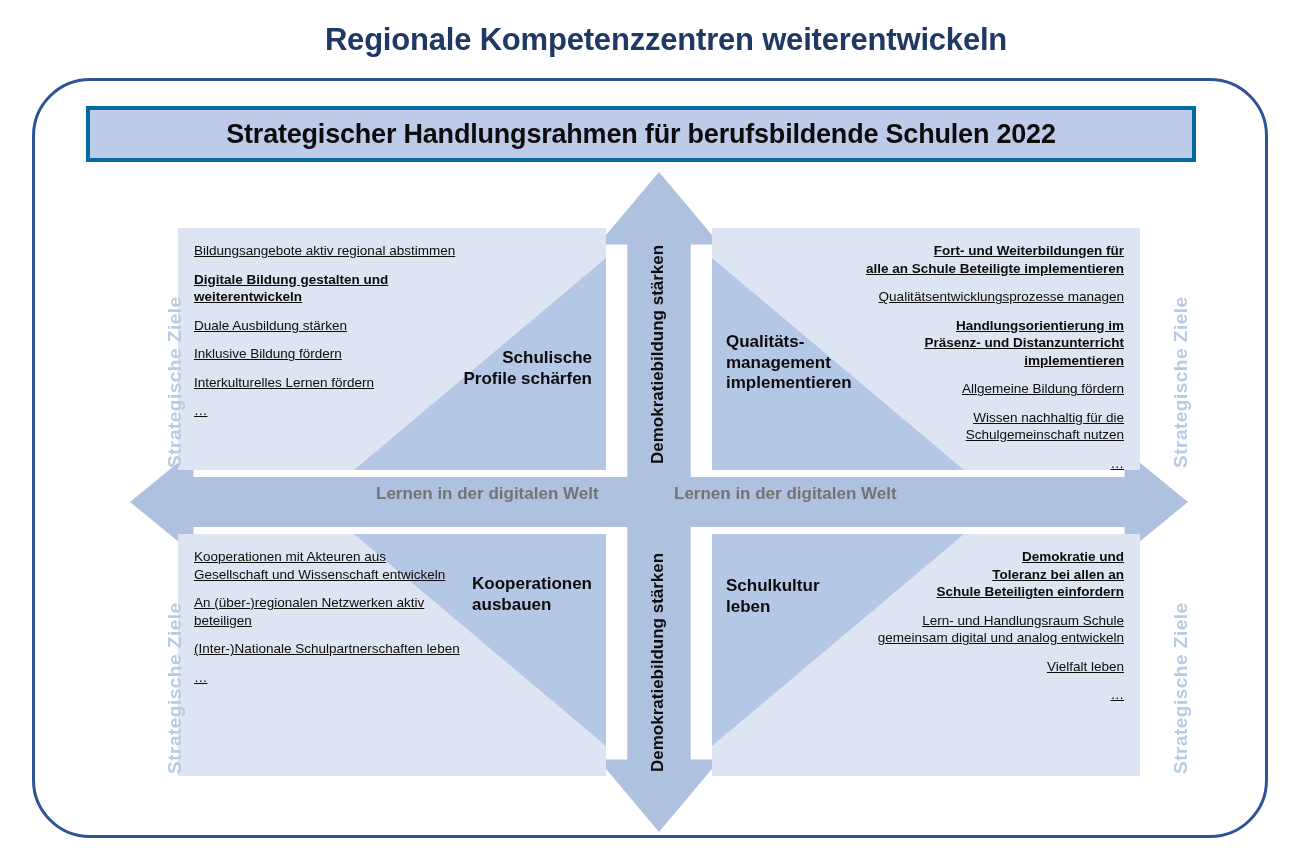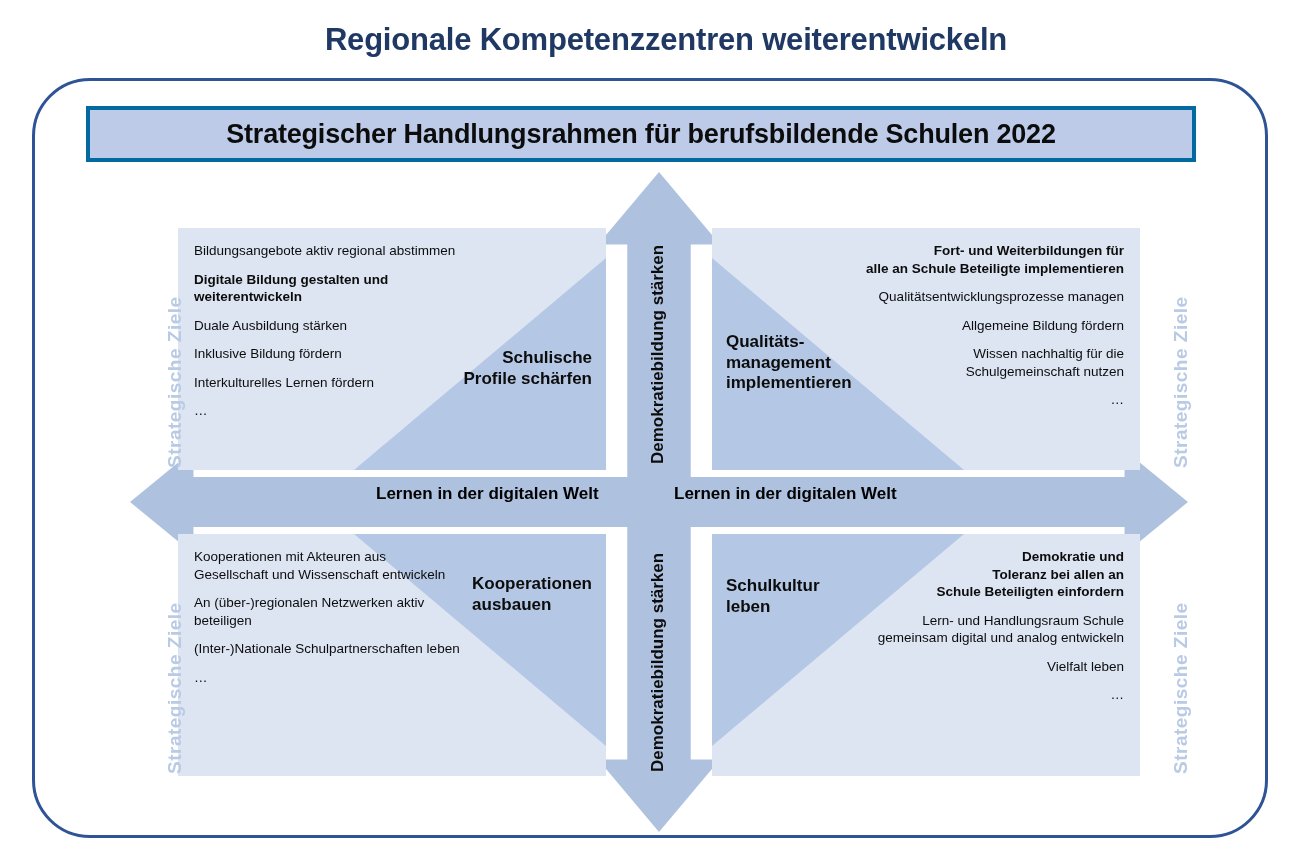--- a/index.html
+++ b/index.html
@@ -157,21 +157,21 @@
 
   
   .goals {
     position: absolute;
     font-size: 13.5px;
     color: #0c0c0c;
     line-height: 1.3;
   }
   .goals.left  { left: 16px; top: 14px; width: 275px; text-align: left; }
   .goals.right { right: 16px; top: 14px; width: 300px; text-align: right; }
-  .goals .goal { margin-bottom: 11px; white-space: pre-line; }
+  .goals .goal { margin-bottom: 11px; white-space: pre-line; text-decoration: underline; }
   .goals .goal.bold { font-weight: bold; }
   .goals .goal.ellipsis { margin-top: 2px; }
 
   
   .side-label {
     position: absolute;
     font-size: 19px;
     font-weight: bold;
     color: #b8cae4;
     letter-spacing: 0.5px;
@@ -194,21 +194,21 @@
   }
   .center-vlabel.top    { left: 518px; top: 292px; transform: rotate(-90deg); }
   .center-vlabel.bottom { left: 518px; top: 600px; transform: rotate(-90deg); }
 
   
   .band-label {
     position: absolute;
     top: 312px;
     font-size: 17px;
     font-weight: bold;
-    color: #000000;
+    color: #737373;
     white-space: nowrap;
   }
   .band-label.left  { left: 246px; }
   .band-label.right { left: 544px; }
 </style>
 </head>
 <body>
 
 <div id="page-title">Regionale Kompetenzzentren weiterentwickeln</div>
 
@@ -240,20 +240,22 @@
 
   <div class="quad tr">
     <div class="tri tr"></div>
     <div class="tri-label tr">Qualitäts-
 management
 implementieren</div>
     <div class="goals right">
       <div class="goal bold">Fort- und Weiterbildungen für
 alle an Schule Beteiligte implementieren</div>
       <div class="goal">Qualitätsentwicklungsprozesse  managen</div>
+      <div class="goal bold">Handlungsorientierung im
+Präsenz- und Distanzunterricht implementieren</div>
       <div class="goal">Allgemeine Bildung fördern</div>
       <div class="goal">Wissen nachhaltig für die
 Schulgemeinschaft nutzen</div>
       <div class="goal ellipsis">…</div>
     </div>
   </div>
 
   <div class="quad bl">
     <div class="tri bl"></div>
     <div class="tri-label bl">Kooperationen

